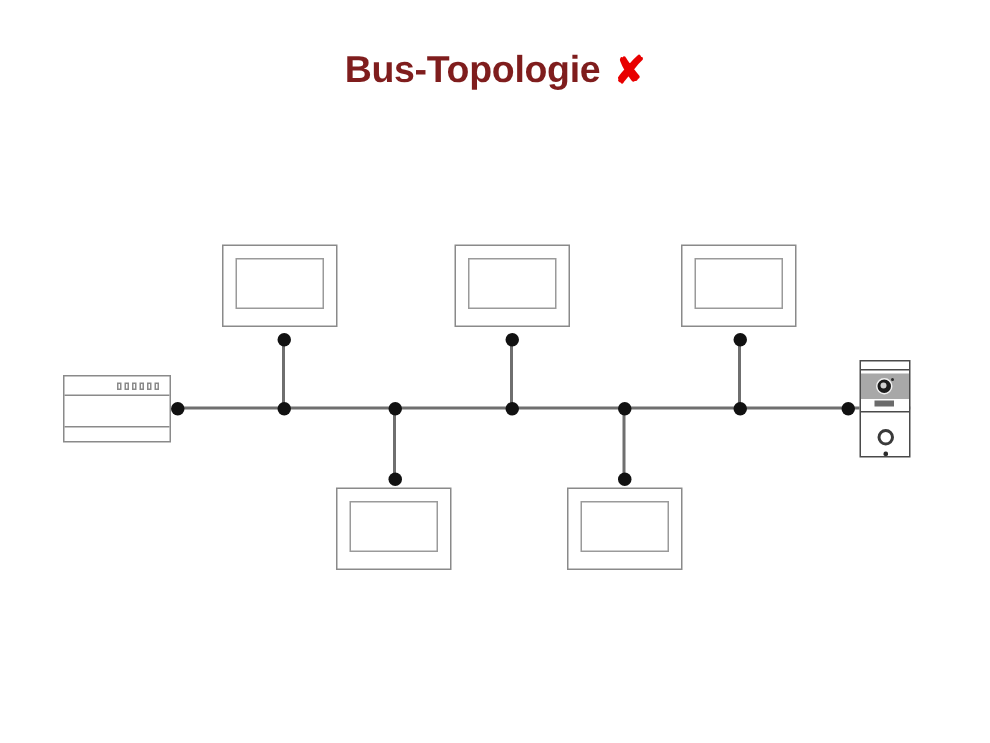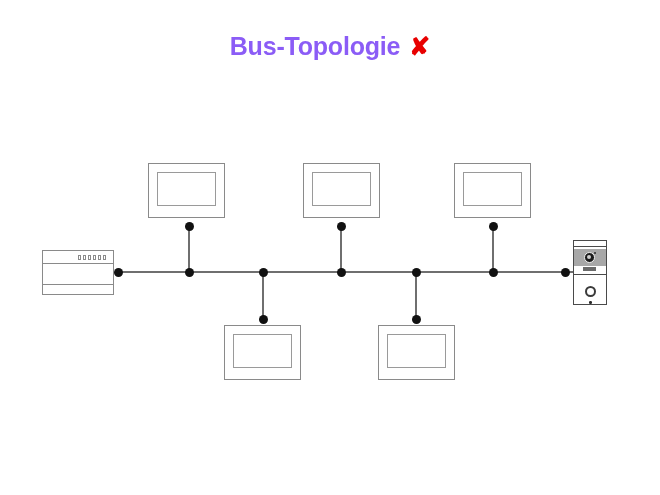--- a/index.html
+++ b/index.html
@@ -27,21 +27,21 @@
     position: absolute;
     left: 0;
     top: 32px;
     width: 660px;
     text-align: center;
     white-space: nowrap;
   }
   #title-text {
     font-size: 25px;
     font-weight: bold;
-    color: #8b5cf6;
+    color: #7f1d1d;
     letter-spacing: -0.2px;
     vertical-align: middle;
     text-align: center;
   }
   #title-mark {
     font-size: 25px;
     font-weight: bold;
     color: #e80000;
     margin-left: 9px;
     vertical-align: middle;

